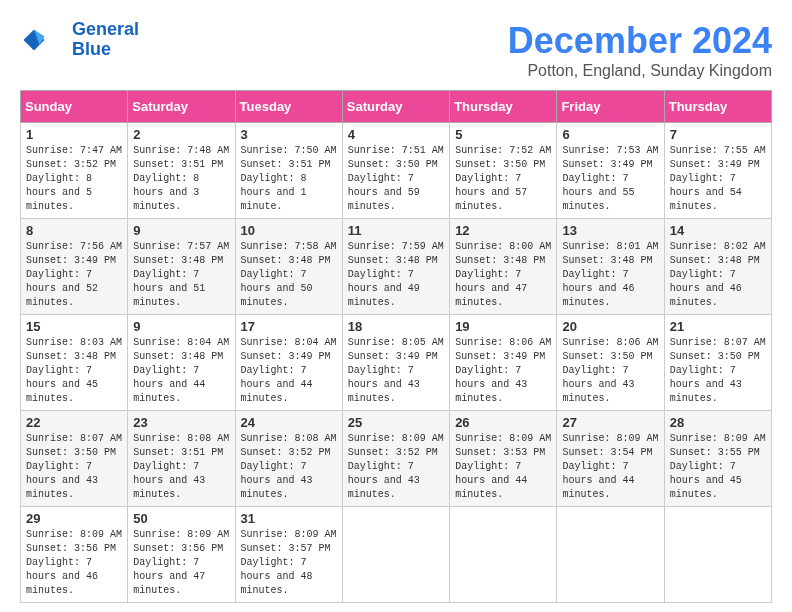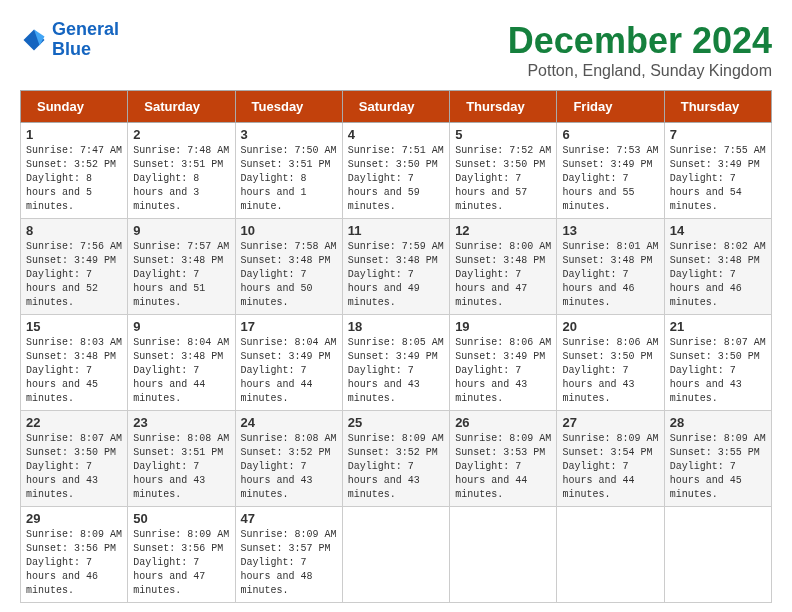--- a/index.html
+++ b/index.html
@@ -22,46 +22,47 @@
       gap: 4px;
     }
     .logo-text {
       font-size: 18px;
       font-weight: bold;
       color: #333;
       line-height: 1.1;
     }
     .logo-text span {
       color: #1565c0;
+      margin-left: 20px;
     }
     .logo-icon {
       width: 28px;
       height: 28px;
     }
     .title-section {
       text-align: right;
     }
     .month-title {
       font-size: 36px;
       font-weight: bold;
-      color: #15803d;
+      color: #3b82f6;
     }
     .location {
       font-size: 16px;
       color: #555;
     }
     .calendar-table {
       width: 100%;
       border-collapse: collapse;
       font-size: 11px;
     }
     .calendar-table th {
-      background-color: #c2410c;
+      background-color: #ec4899;
       color: #fff;
-      padding: 8px 16px;
+      padding: 8px 4px;
       text-align: left;
       font-size: 13px;
       font-weight: bold;
       border: 1px solid #aaa;
     }
     .calendar-table td {
       border: 1px solid #ccc;
       vertical-align: top;
       padding: 4px 5px;
       height: 90px;
@@ -244,21 +245,21 @@
       <tr>
         <td>
           <span class="day-number">29</span>
           <div class="day-info">Sunrise: 8:09 AM<br>Sunset: 3:56 PM<br>Daylight: 7 hours and 46 minutes.</div>
         </td>
         <td>
           <span class="day-number">50</span>
           <div class="day-info">Sunrise: 8:09 AM<br>Sunset: 3:56 PM<br>Daylight: 7 hours and 47 minutes.</div>
         </td>
         <td>
-          <span class="day-number">47</span>
+          <span class="day-number">31</span>
           <div class="day-info">Sunrise: 8:09 AM<br>Sunset: 3:57 PM<br>Daylight: 7 hours and 48 minutes.</div>
         </td>
         <td class="empty-cell"></td>
         <td class="empty-cell"></td>
         <td class="empty-cell"></td>
         <td class="empty-cell"></td>
       </tr>
     </tbody>
 </table>
 

